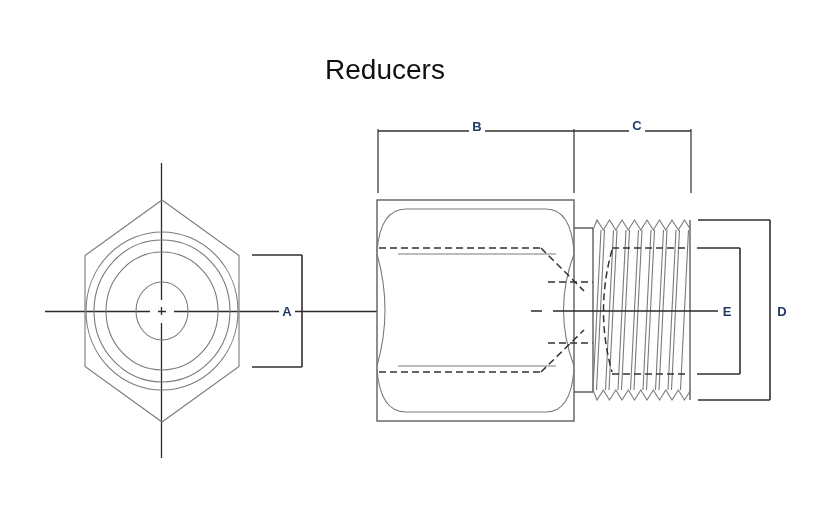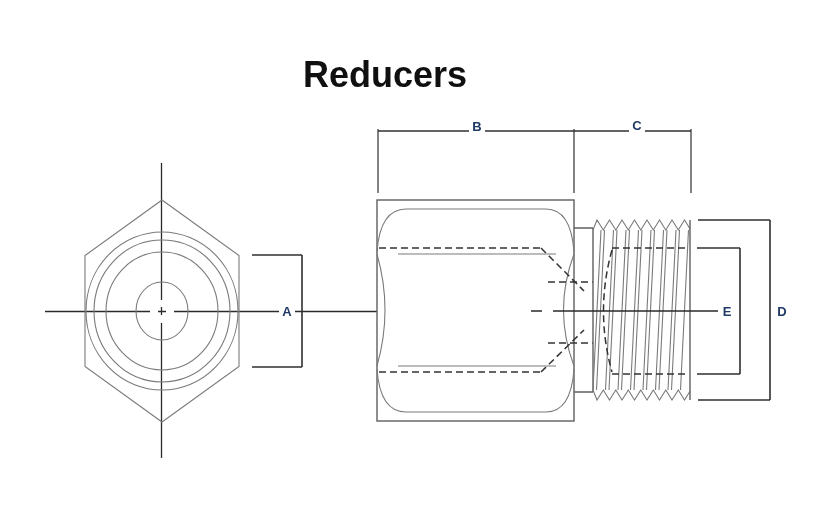--- a/index.html
+++ b/index.html
@@ -17,22 +17,22 @@
     position:relative;
     width:816px;height:514px;
     background:var(--bg);
     overflow:hidden;
     font-family:"Liberation Sans", sans-serif;
   }
   .drawing-title{
     position:absolute;
     left:385px;top:54px;
     transform:translateX(-50%);
-    font-size:36px;
-    font-weight:700;
+    font-size:28px;
+    font-weight:400;
     letter-spacing:0px;
     color:var(--title);
     white-space:nowrap;
     text-align:center;
   }
   svg{position:absolute;left:0;top:0;}
   .ol{stroke:var(--outline);stroke-width:1.4;fill:none;}
   .olthin{stroke:var(--thin);stroke-width:1.1;fill:none;}
   .dim{stroke:var(--dim);stroke-width:1.6;fill:none;}
   .wit{stroke:var(--dim);stroke-width:1.2;fill:none;}

